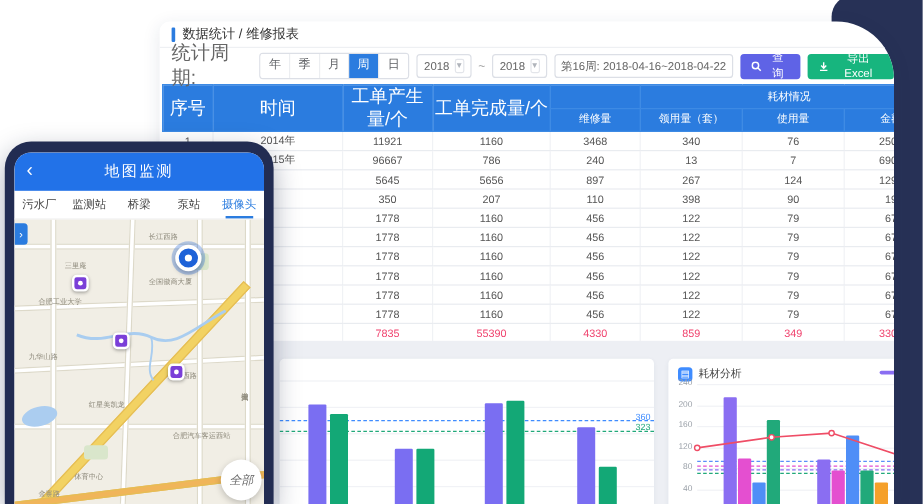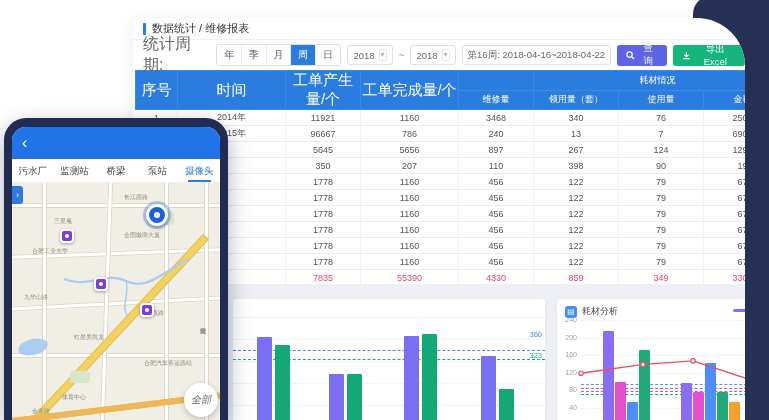--- a/index.html
+++ b/index.html
@@ -306,21 +306,21 @@
 
     <div id="chart-area">
       <div class="card" id="card-left">
         <div id="lc-plot" style="position:absolute;left:0;top:0;width:100%;height:100%;">
             <div class="gridline" style="top: 18px;"></div>
             <div class="gridline" style="top: 40px;"></div>
             <div class="gridline" style="top: 62px;"></div>
             <div class="gridline" style="top: 84px;"></div>
             <div class="gridline" style="top: 106px;"></div>
             <div class="dashline" style="top: 51px; border-color: rgb(63, 140, 255);"></div>
-            <span class="ref-label" style="top: 31px; color: rgb(63, 140, 255);">360</span>
+            <span class="ref-label" style="top: 44px; color: rgb(63, 140, 255);">360</span>
             <div class="dashline" style="top: 60.25px; border-color: rgb(33, 169, 122);"></div>
             <span class="ref-label" style="top: 52.25px; color: rgb(33, 169, 122);">323</span>
             <div class="bar" style="left: 24px; width: 15px; bottom: -20px; height: 112px; background: rgb(122, 110, 242);"></div>
             <div class="bar" style="left: 42px; width: 15px; bottom: -20px; height: 104px; background: rgb(19, 168, 118);"></div>
             <div class="bar" style="left: 96px; width: 15px; bottom: -20px; height: 75px; background: rgb(122, 110, 242);"></div>
             <div class="bar" style="left: 114px; width: 15px; bottom: -20px; height: 75px; background: rgb(19, 168, 118);"></div>
             <div class="bar" style="left: 171px; width: 15px; bottom: -20px; height: 113px; background: rgb(122, 110, 242);"></div>
             <div class="bar" style="left: 189px; width: 15px; bottom: -20px; height: 115px; background: rgb(19, 168, 118);"></div>
             <div class="bar" style="left: 248px; width: 15px; bottom: -20px; height: 93px; background: rgb(122, 110, 242);"></div>
             <div class="bar" style="left: 266px; width: 15px; bottom: -20px; height: 60px; background: rgb(19, 168, 118);"></div>
@@ -369,20 +369,21 @@
             </svg>
           </div>
       </div>
     </div>
   </div>
 
   <div id="phone">
     <div id="screen">
       <div id="p-header">
         <span class="p-back">‹</span>
+        <span class="p-title">地图监测</span>
       </div>
       <div id="p-tabs">
           <div class="p-tab">污水厂</div>
           <div class="p-tab">监测站</div>
           <div class="p-tab">桥梁</div>
           <div class="p-tab">泵站</div>
           <div class="p-tab active">摄像头</div>
         </div>
       <div id="p-map">
 

